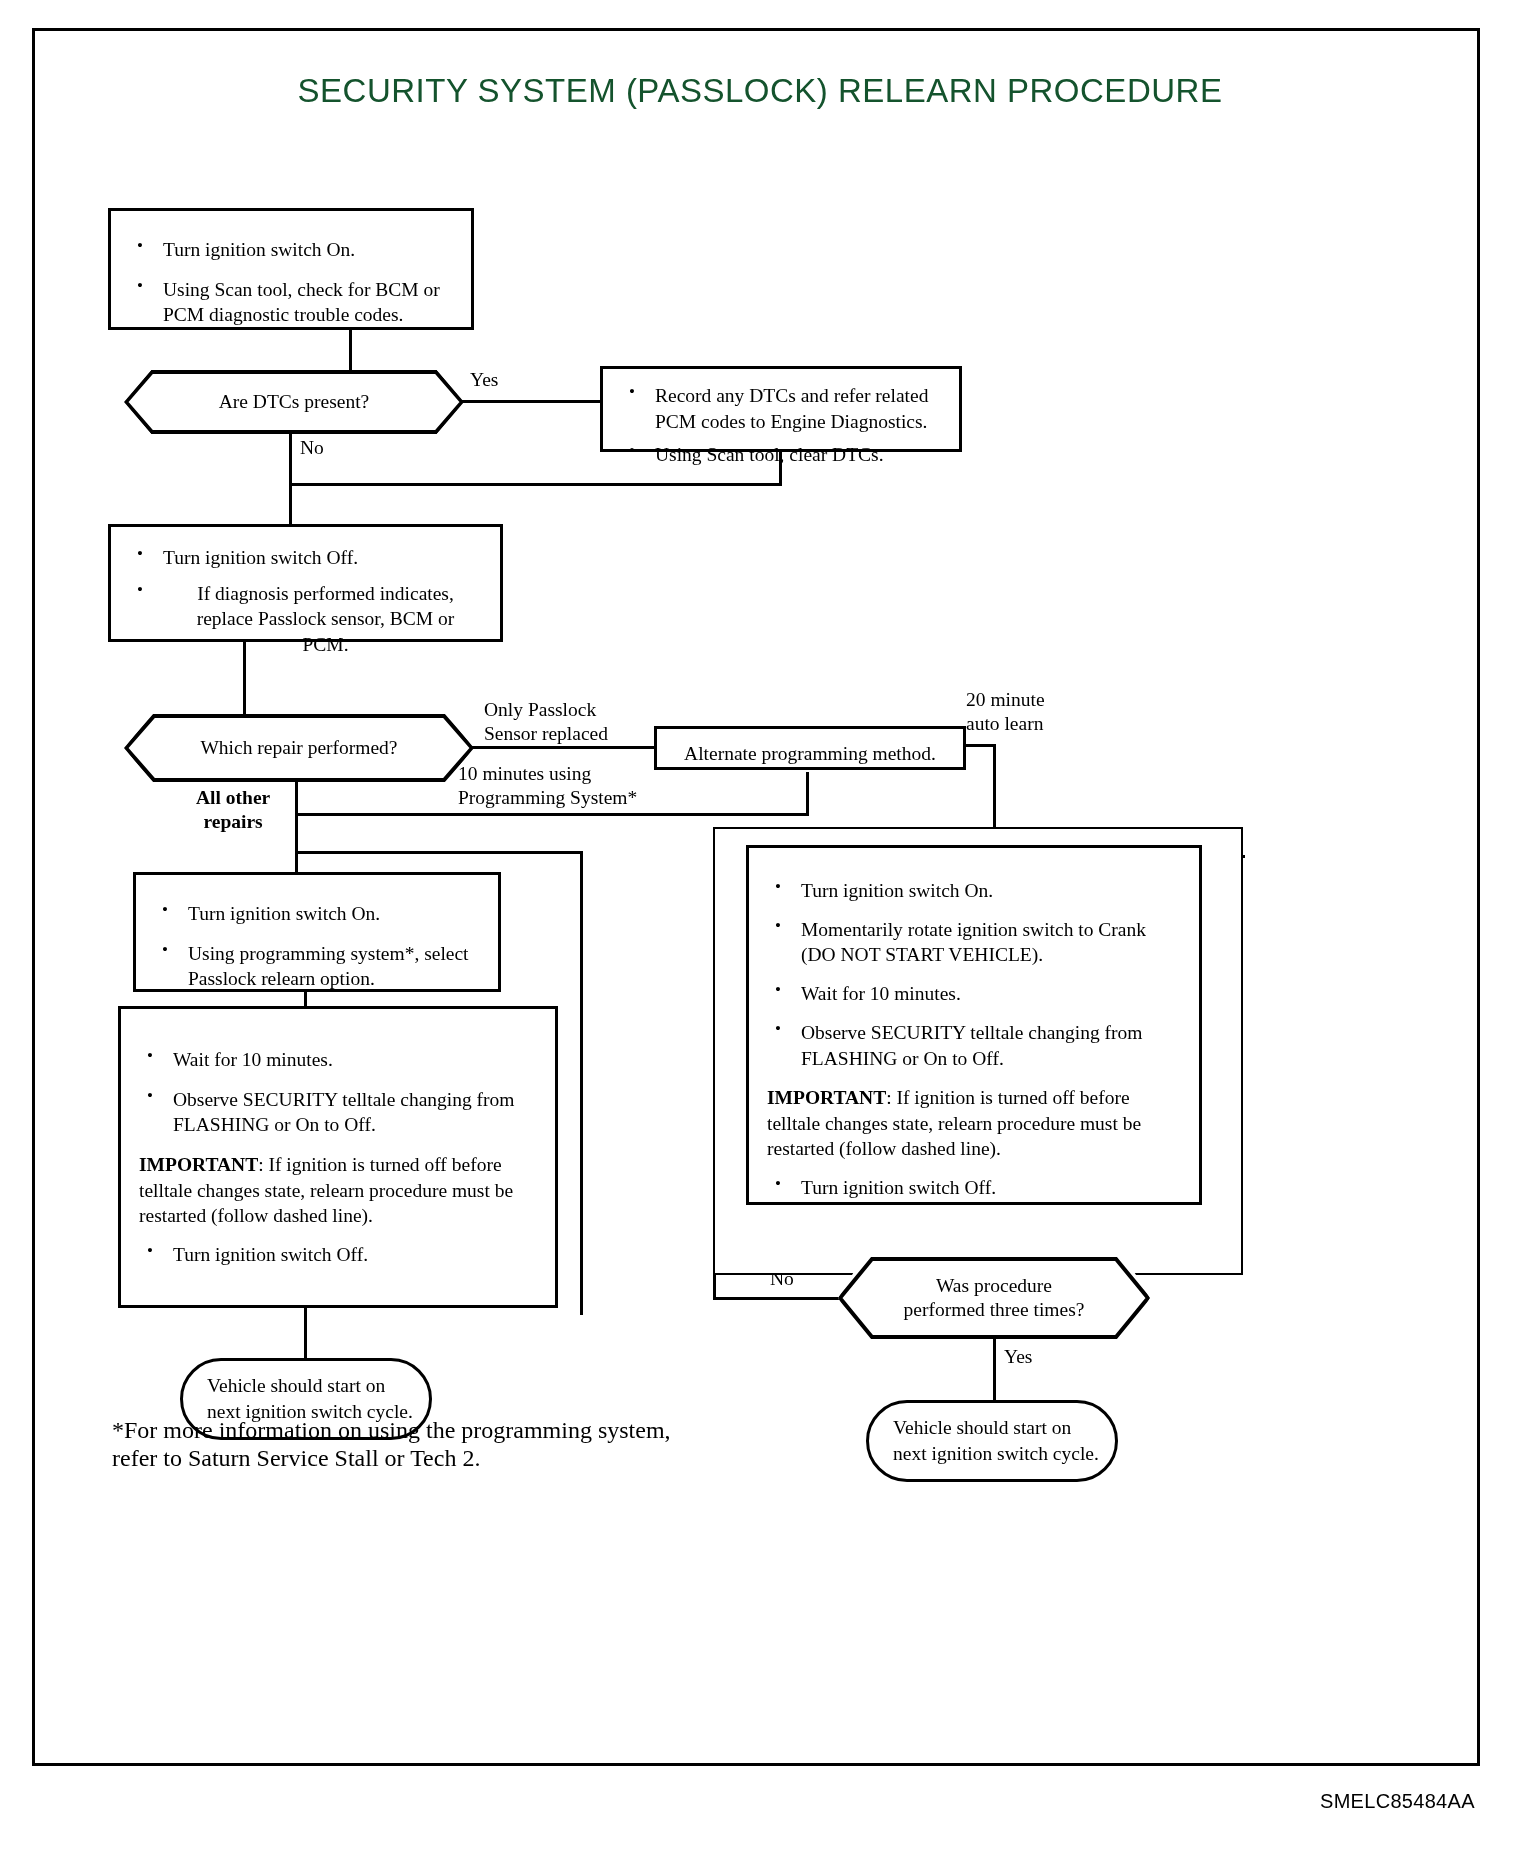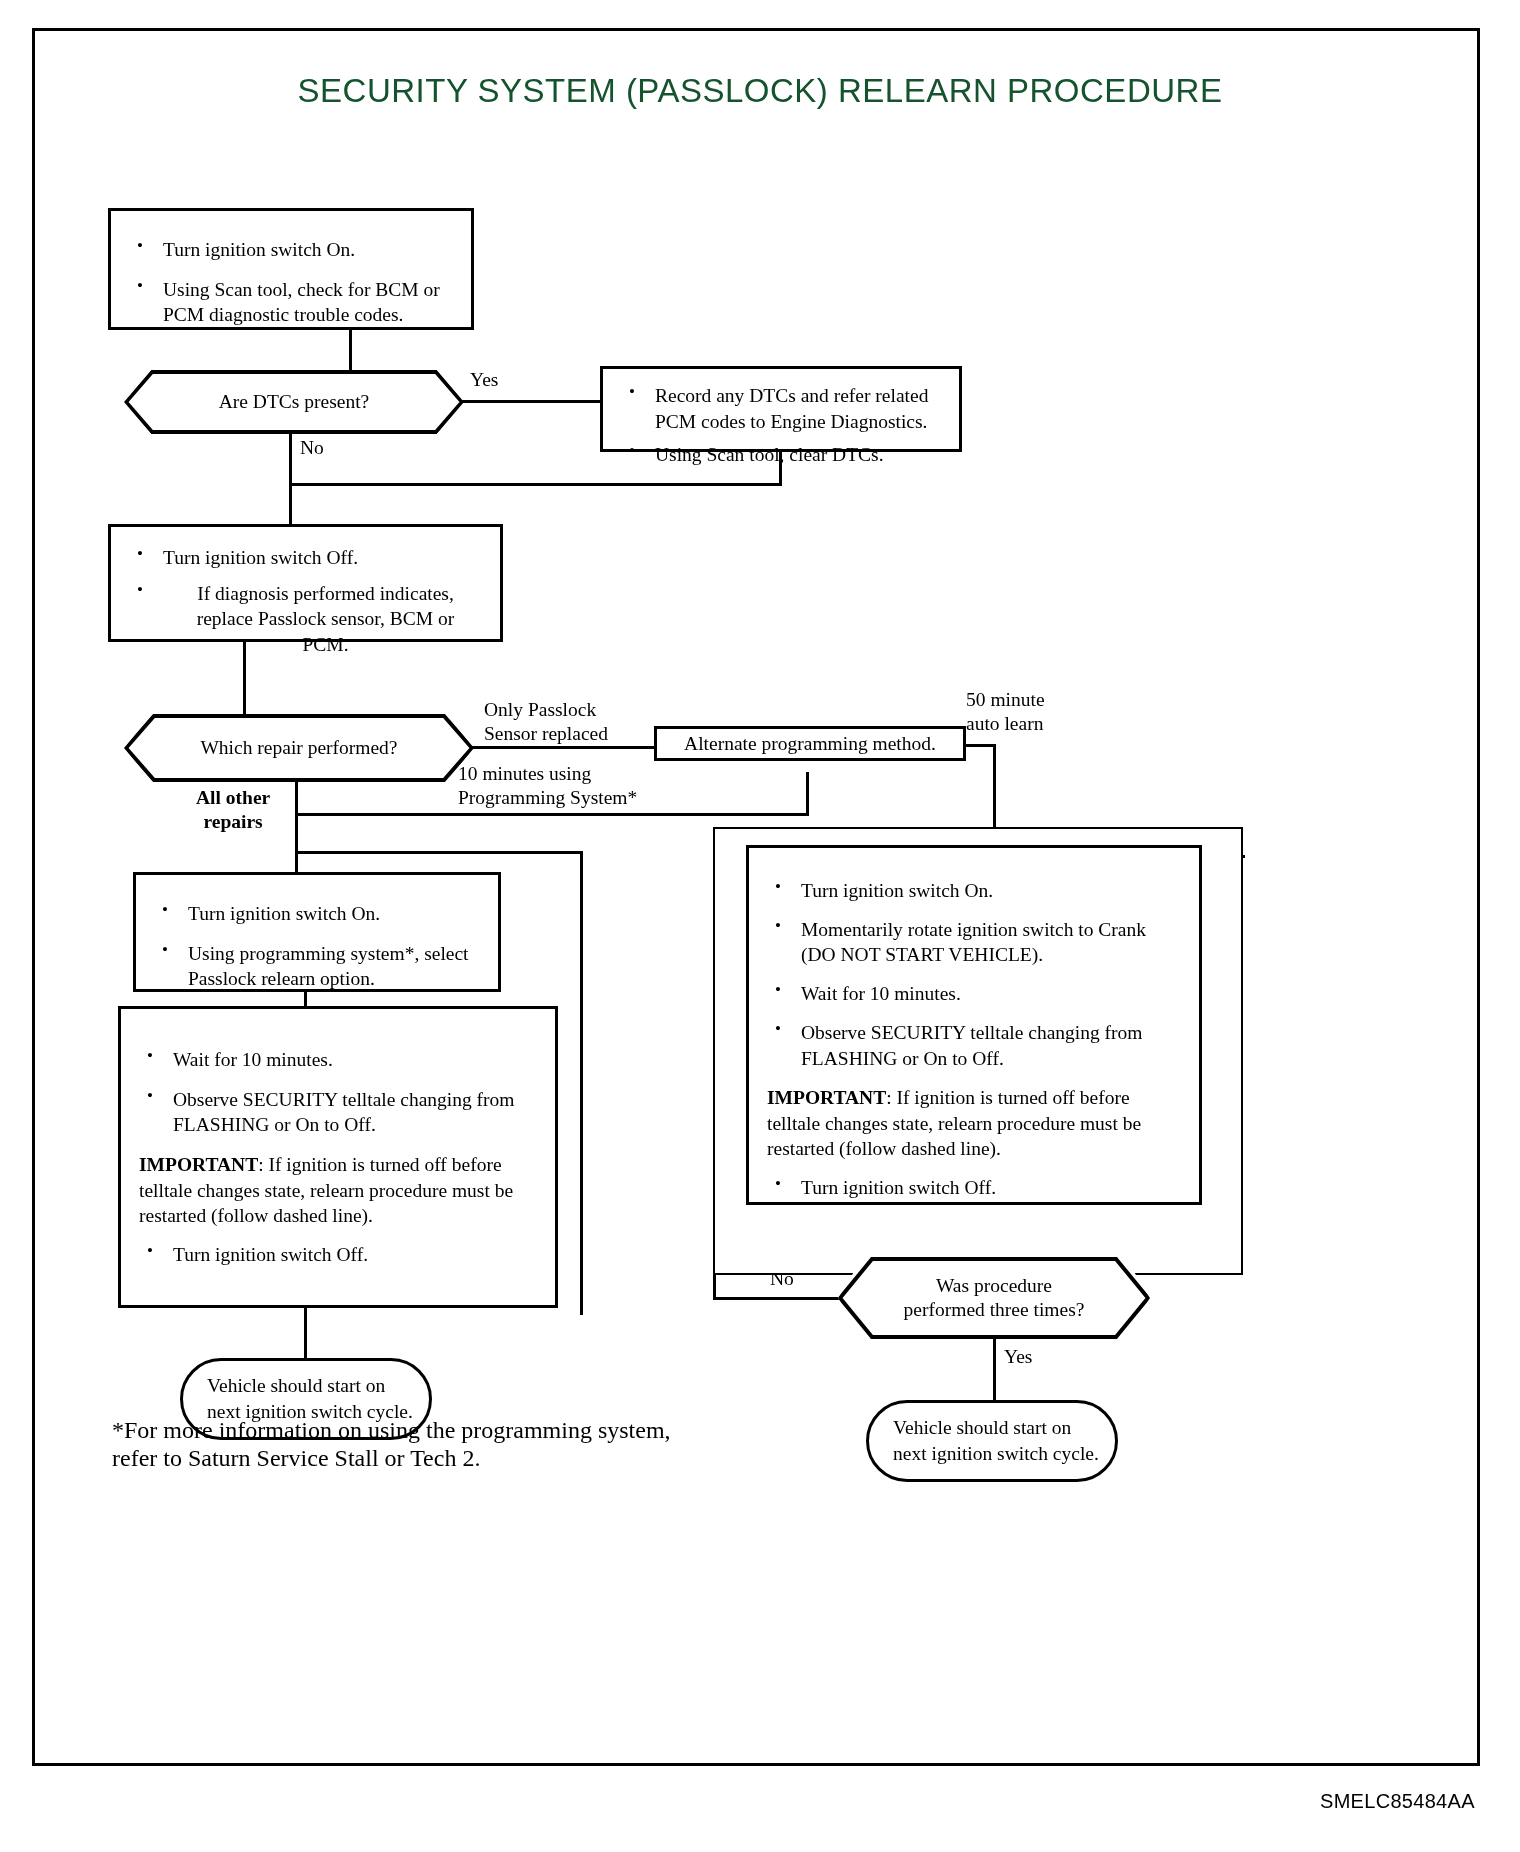--- a/index.html
+++ b/index.html
@@ -204,25 +204,25 @@
 Sensor replaced</div>
   <div class="ln" style="left:470px; top:746px; width:186px; height:3px;"></div>
 
   <div class="lbl" style="left:458px; top:762px;">10 minutes using
 Programming System*</div>
 
   <div class="lbl" style="left:196px; top:786px; text-align:center;font-weight:bold;">All other
 repairs</div>
   <div class="ln" style="left:295px; top:782px; width:3px; height:116px;"></div>
 
-  <div class="box" style="left:654px; top:726px; width:312px; height:35px; display:flex; align-items:center; justify-content:center;">
+  <div class="box" style="left:654px; top:726px; width:312px; height:44px; display:flex; align-items:flex-end; justify-content:center;">
     <span>Alternate programming method.</span>
   </div>
 
-  <div class="lbl" style="left:966px; top:688px;">50 minute
+  <div class="lbl" style="left:966px; top:688px;">20 minute
 auto learn</div>
 
   <div class="ln" style="left:966px; top:744px; width:30px; height:3px;"></div>
   <div class="ln" style="left:993px; top:744px; width:3px; height:114px;"></div>
 
   <div class="ln" style="left:806px; top:772px; width:3px; height:44px;"></div>
   <div class="ln" style="left:295px; top:813px; width:514px; height:3px;"></div>
 
   <div class="ln" style="left:295px; top:851px; width:288px; height:3px;"></div>
   <div class="ln" style="left:580px; top:851px; width:3px; height:464px;"></div>

